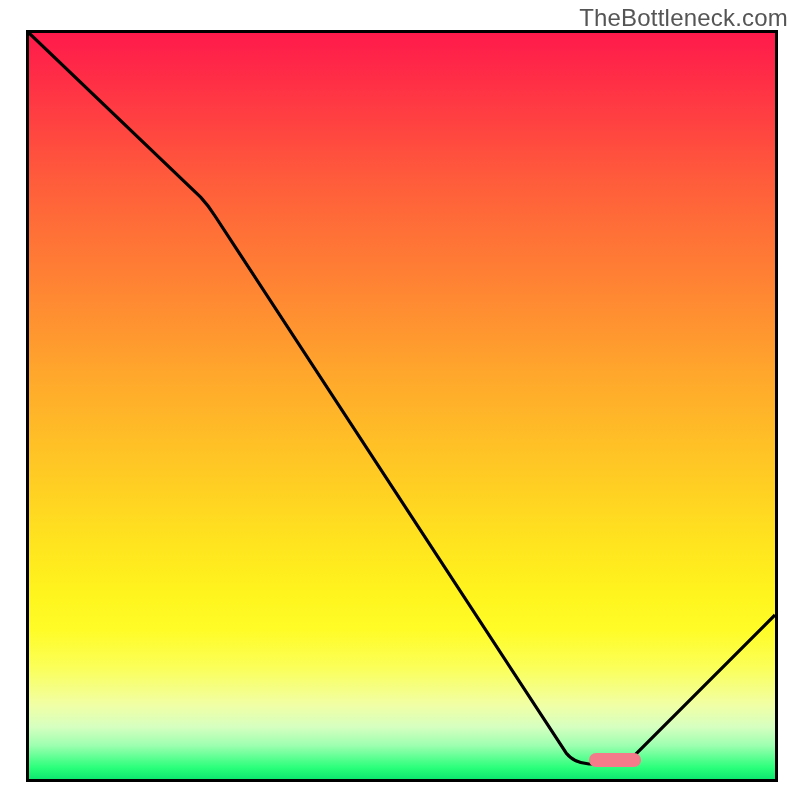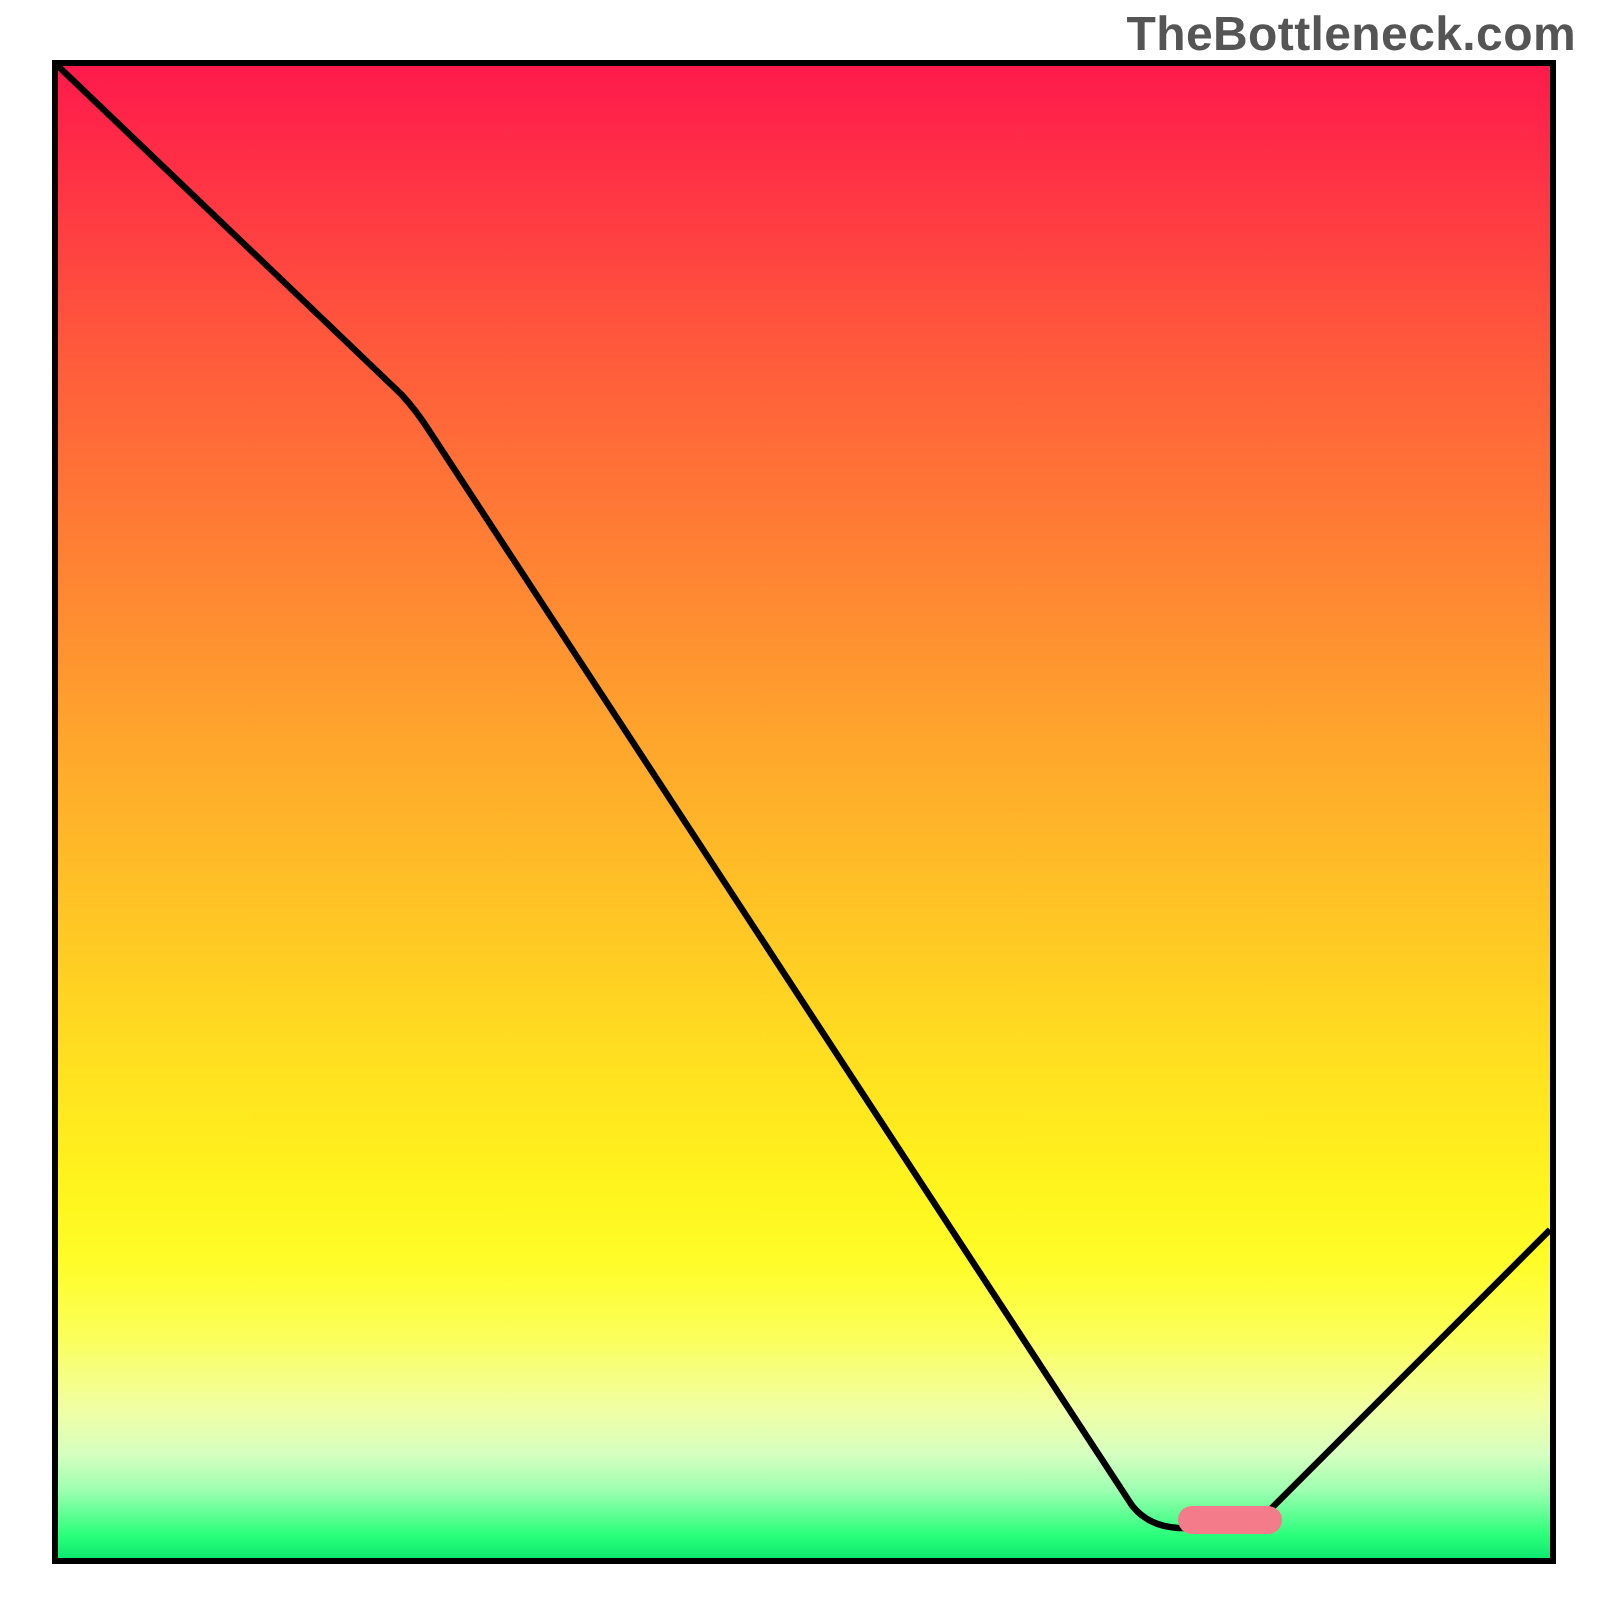--- a/index.html
+++ b/index.html
@@ -14,21 +14,21 @@
   .container {
     position: relative;
     width: 800px;
     height: 800px;
   }
   .watermark {
     position: absolute;
     top: 4px;
     right: 12px;
     font-size: 24px;
-    font-weight: 700;
+    font-weight: 400;
     color: #555555;
     letter-spacing: 0.2px;
   }
   .plot-box {
     position: absolute;
     left: 26px;
     top: 30px;
     width: 752px;
     height: 752px;
     border: 3px solid #000000;

